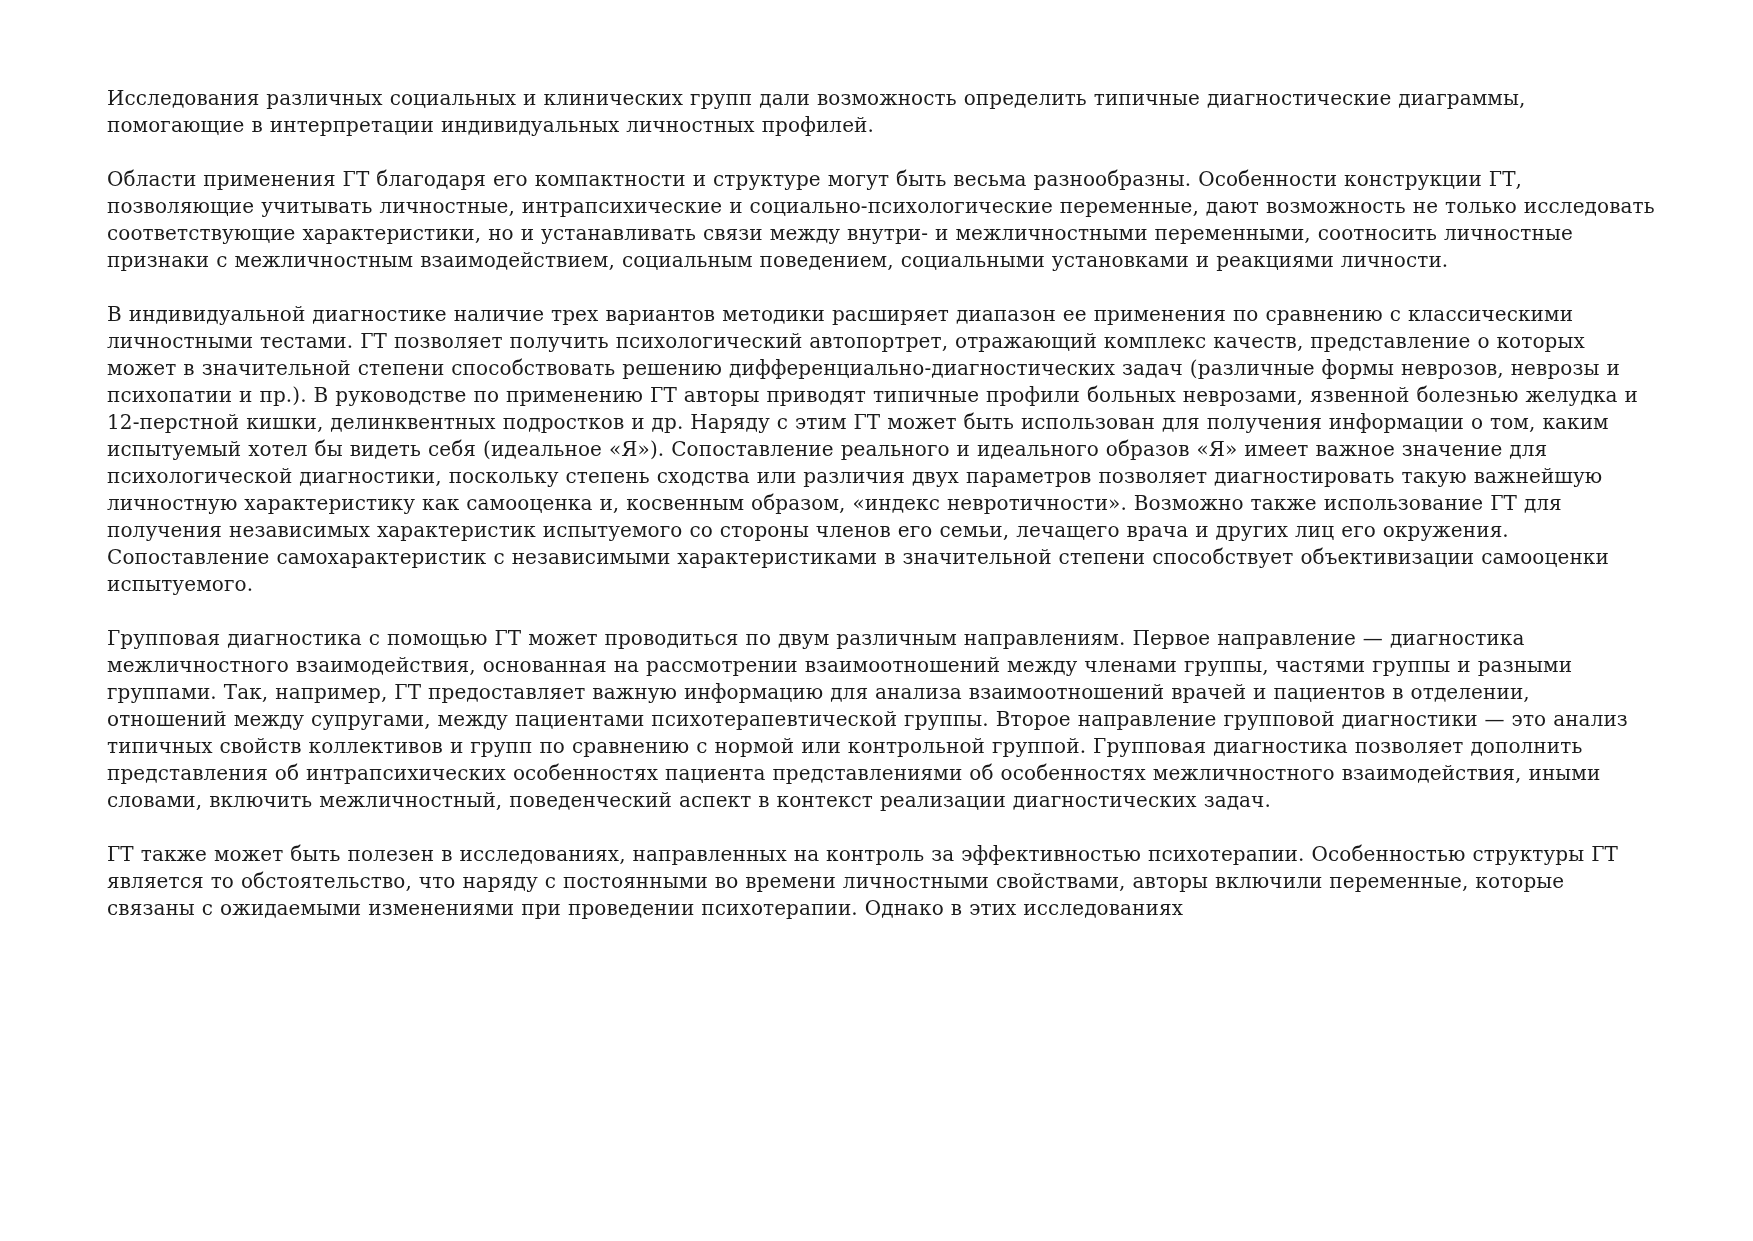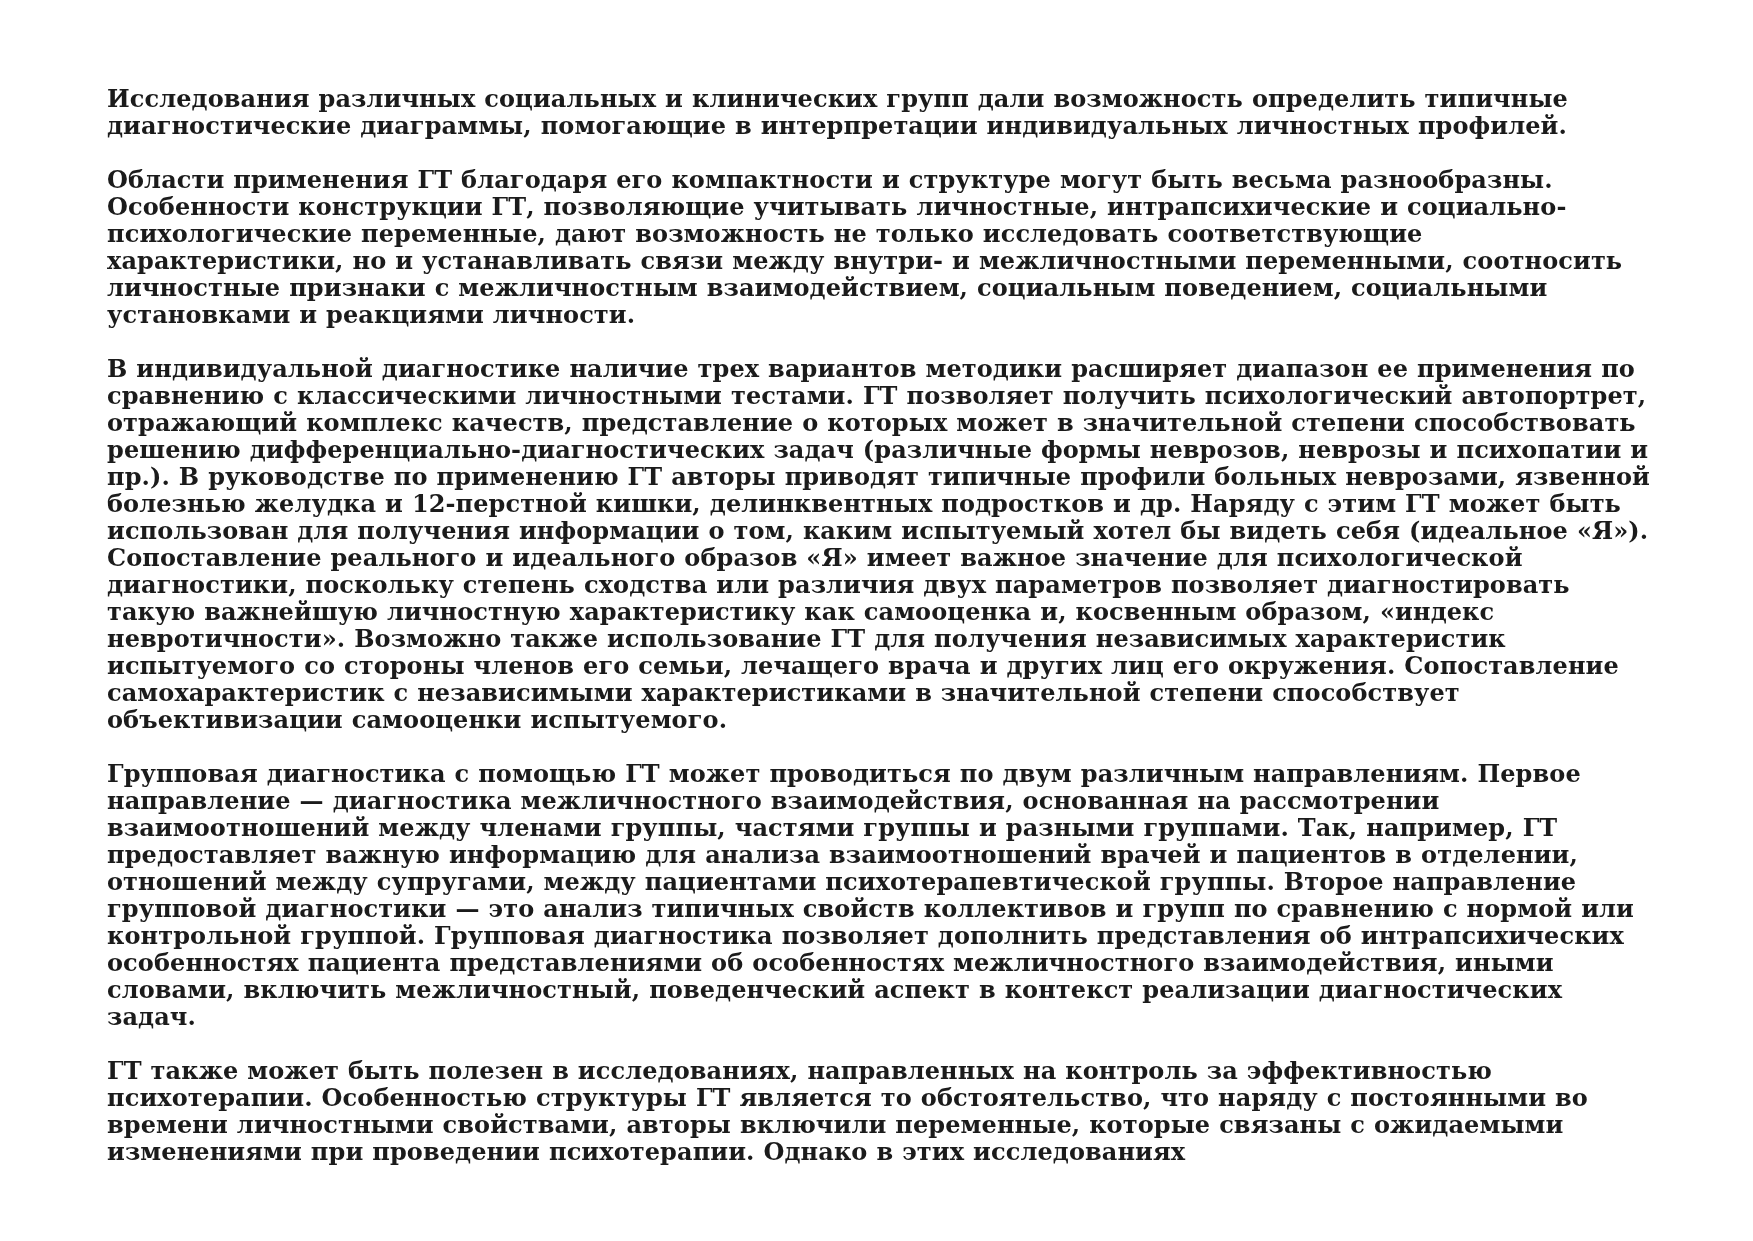--- a/index.html
+++ b/index.html
@@ -17,27 +17,26 @@
     }
     .page {
       box-sizing: border-box;
       width: 1753px;
       height: 1241px;
       padding: 85px 95px 40px 107px;
       background: #ffffff;
     }
     .doc p {
       margin: 0 0 27px 0;
-      font-size: 24px;
+      font-size: 20px;
       line-height: 27px;
       max-width: 1548px;
       text-align: left;
       letter-spacing: 0.1px;
       word-spacing: 0.5px;
-      font-weight: bold;
     }
     .doc p:last-child {
       margin-bottom: 16px;
     }
   </style>
 </head>
 <body>
 
 <main class="page">
   <article class="doc">

